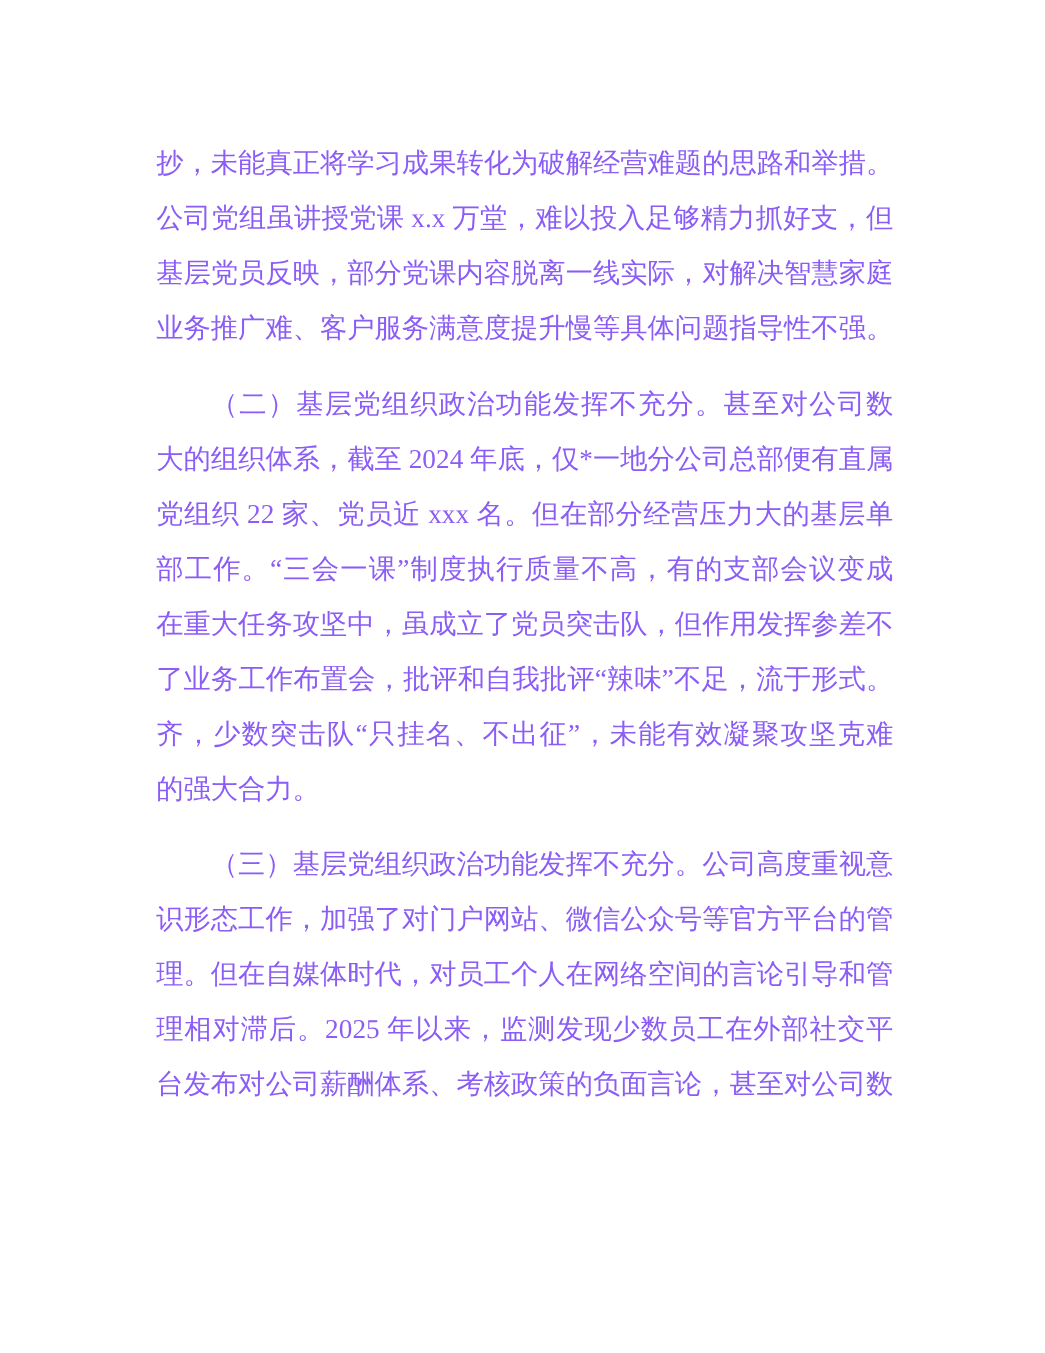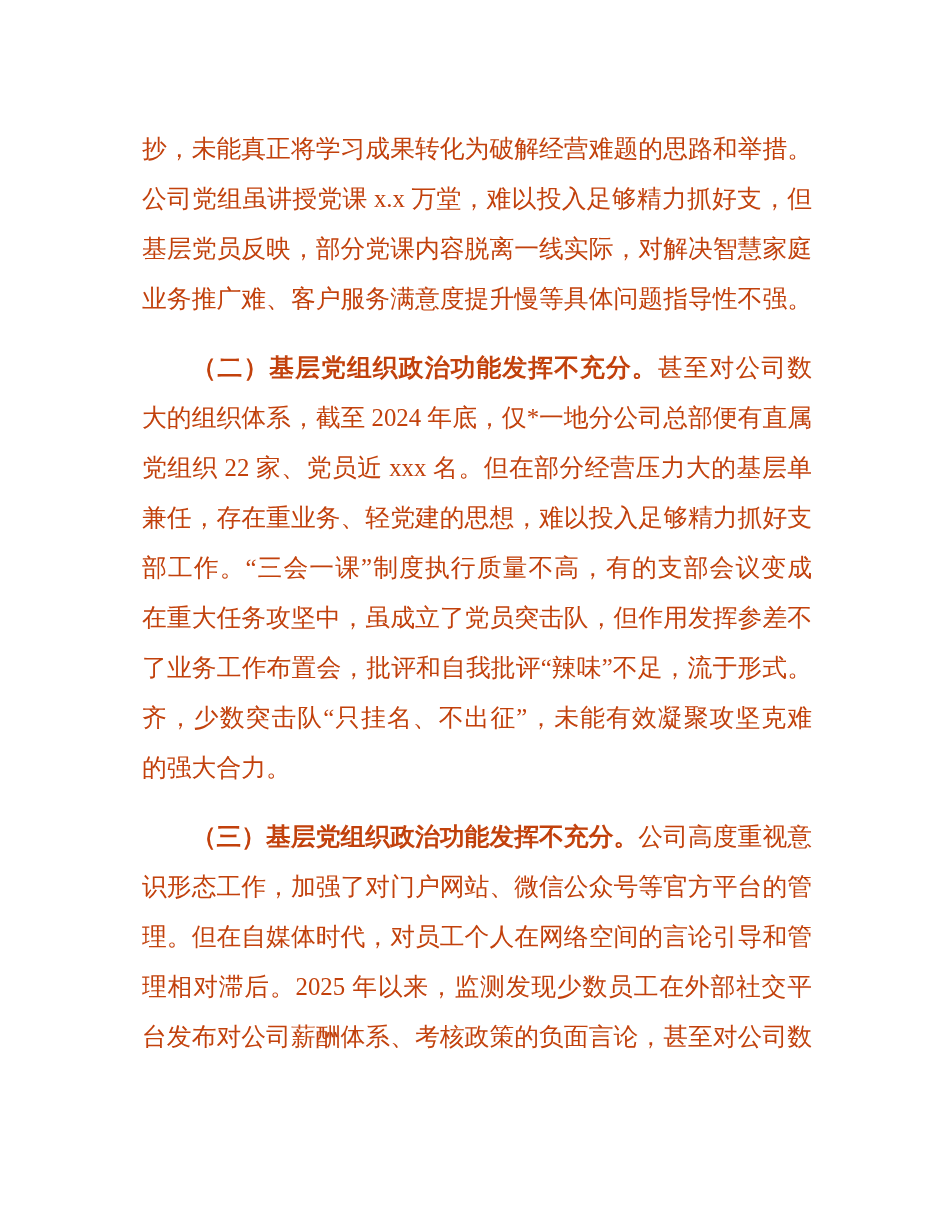--- a/index.html
+++ b/index.html
@@ -33,39 +33,38 @@
     white-space: nowrap;
   }
   .line.indent { text-indent: 49.6px; }
   .line.short {
     text-align: right;
     text-align-last: left;
   }
   .run { font-weight: normal; }
   .heading-run {
     font-family: "Liberation Sans", "DejaVu Sans", sans-serif;
-    font-weight: 700;
+    font-weight: 400;
   }
 </style>
 </head>
 <body>
 
 <div class="page">
-  <div class="doc-body" id="doc-body" style="color: #c2410c;">
+  <div class="doc-body" id="doc-body" style="color: #8b5cf6;">
       <div class="para">
         <div class="line"><span class="run">抄，未能真正将学习成果转化为破解经营难题的思路和举措。</span></div>
         <div class="line"><span class="run">公司党组虽讲授党课 x.x 万堂，难以投入足够精力抓好支，但</span></div>
         <div class="line"><span class="run">基层党员反映，部分党课内容脱离一线实际，对解决智慧家庭</span></div>
         <div class="line"><span class="run">业务推广难、客户服务满意度提升慢等具体问题指导性不强。</span></div>
       </div>
       <div class="para space-before">
         <div class="line indent"><span class="run heading-run">（二）基层党组织政治功能发挥不充分。</span><span class="run">甚至对公司数</span></div>
         <div class="line"><span class="run">大的组织体系，截至 2024 年底，仅*一地分公司总部便有直属</span></div>
         <div class="line"><span class="run">党组织 22 家、党员近 xxx 名。但在部分经营压力大的基层单</span></div>
-        <div class="line"><span class="run">兼任，存在重业务、轻党建的思想，难以投入足够精力抓好支</span></div>
         <div class="line"><span class="run">部工作。“三会一课”制度执行质量不高，有的支部会议变成</span></div>
         <div class="line"><span class="run">在重大任务攻坚中，虽成立了党员突击队，但作用发挥参差不</span></div>
         <div class="line"><span class="run">了业务工作布置会，批评和自我批评“辣味”不足，流于形式。</span></div>
         <div class="line"><span class="run">齐，少数突击队“只挂名、不出征”，未能有效凝聚攻坚克难</span></div>
         <div class="line short"><span class="run">的强大合力。</span></div>
       </div>
       <div class="para space-before">
         <div class="line indent"><span class="run heading-run">（三）基层党组织政治功能发挥不充分。</span><span class="run">公司高度重视意</span></div>
         <div class="line"><span class="run">识形态工作，加强了对门户网站、微信公众号等官方平台的管</span></div>
         <div class="line"><span class="run">理。但在自媒体时代，对员工个人在网络空间的言论引导和管</span></div>

